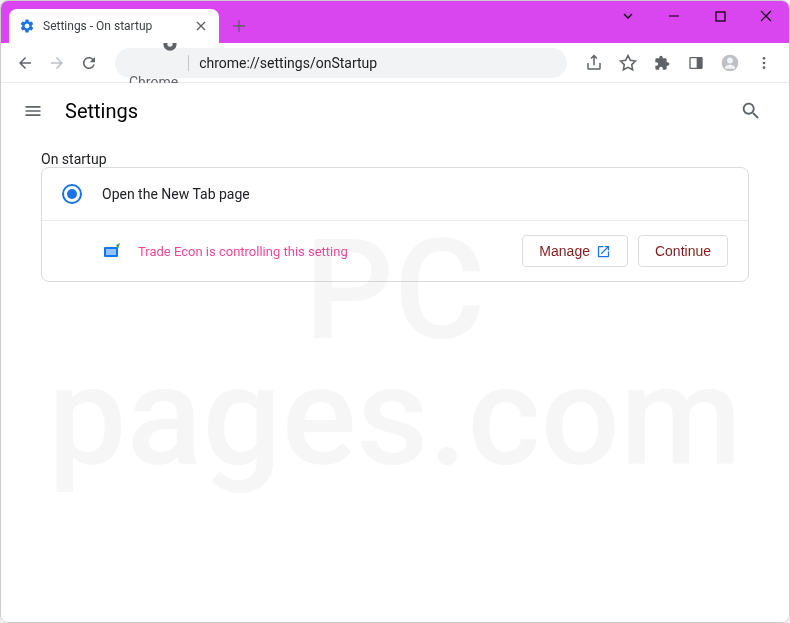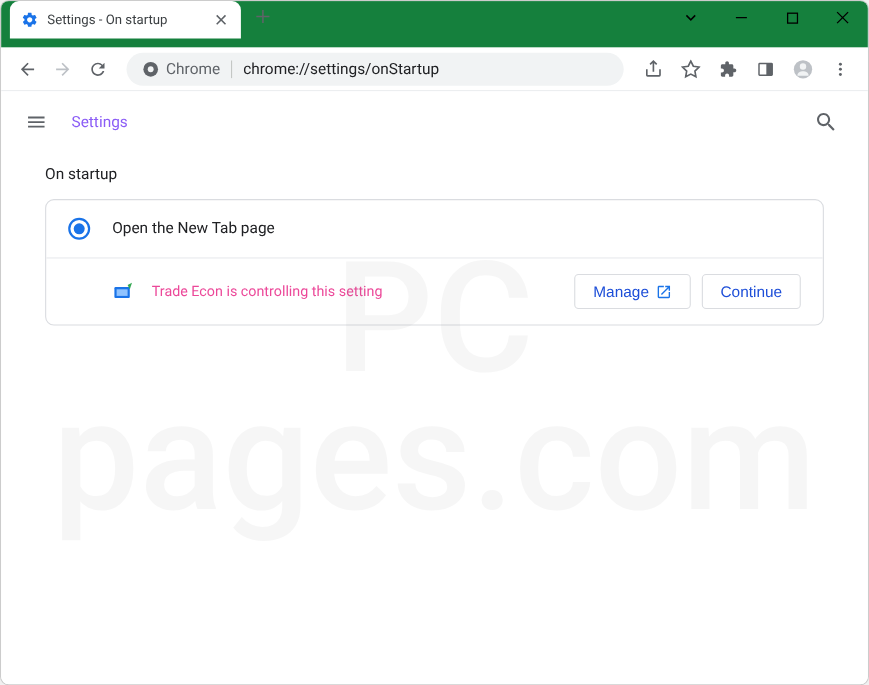--- a/index.html
+++ b/index.html
@@ -16,23 +16,23 @@
       height: 623px;
       background: #fff;
       border: 1px solid #ccc;
       border-radius: 8px;
       overflow: hidden;
       display: flex;
       flex-direction: column;
     }
     .titlebar {
       height: 42px;
-      background: #15803d;
-      display: flex;
-      align-items: flex-start;
+      background: #d946ef;
+      display: flex;
+      align-items: flex-end;
       padding: 0 8px 0 8px;
       position: relative;
     }
     .window-controls {
       position: absolute;
       top: 0;
       right: 0;
       display: flex;
       height: 36px;
     }
@@ -118,23 +118,24 @@
       border-radius: 15px;
       display: flex;
       align-items: center;
       padding: 0 14px;
       margin: 0 8px;
       gap: 10px;
     }
     .chrome-badge {
       display: flex;
       align-items: flex-end;
-      gap: 6px;
+      gap: 22px;
       color: #5f6368;
       font-size: 14px;
+      flex-direction: column;
     }
     .omnibox-sep {
       width: 1px;
       height: 16px;
       background: #c4c7c5;
     }
     .url-text {
       font-size: 14px;
       color: #202124;
     }
@@ -163,41 +164,40 @@
     .menu-icon {
       width: 24px;
       height: 24px;
       display: flex;
       align-items: center;
       justify-content: center;
       cursor: pointer;
       color: #5f6368;
     }
     .page-title {
-      font-size: 14px;
-      color: #8b5cf6;
+      font-size: 20px;
+      color: #000000;
       font-weight: 400;
     }
     .search-btn {
       margin-left: auto;
       width: 36px;
       height: 36px;
       display: flex;
       align-items: center;
       justify-content: center;
       color: #5f6368;
       cursor: pointer;
     }
     .section {
       padding: 12px 40px;
     }
     .section-title {
       font-size: 14px;
       color: #202124;
-      margin-bottom: 14px;
     }
     .card {
       border: 1px solid #dadce0;
       border-radius: 8px;
       overflow: hidden;
     }
     .option-row {
       display: flex;
       align-items: center;
       padding: 16px 20px;
@@ -251,21 +251,21 @@
     }
     .action-btns {
       display: flex;
       gap: 10px;
     }
     .pill-btn {
       border: 1px solid #dadce0;
       border-radius: 4px;
       padding: 7px 16px;
       font-size: 14px;
-      color: #1d4ed8;
+      color: #7f1d1d;
       background: #fff;
       cursor: pointer;
       display: flex;
       align-items: center;
       gap: 6px;
       font-weight: 500;
     }
     .watermark {
       position: absolute;
       top: 50%;

